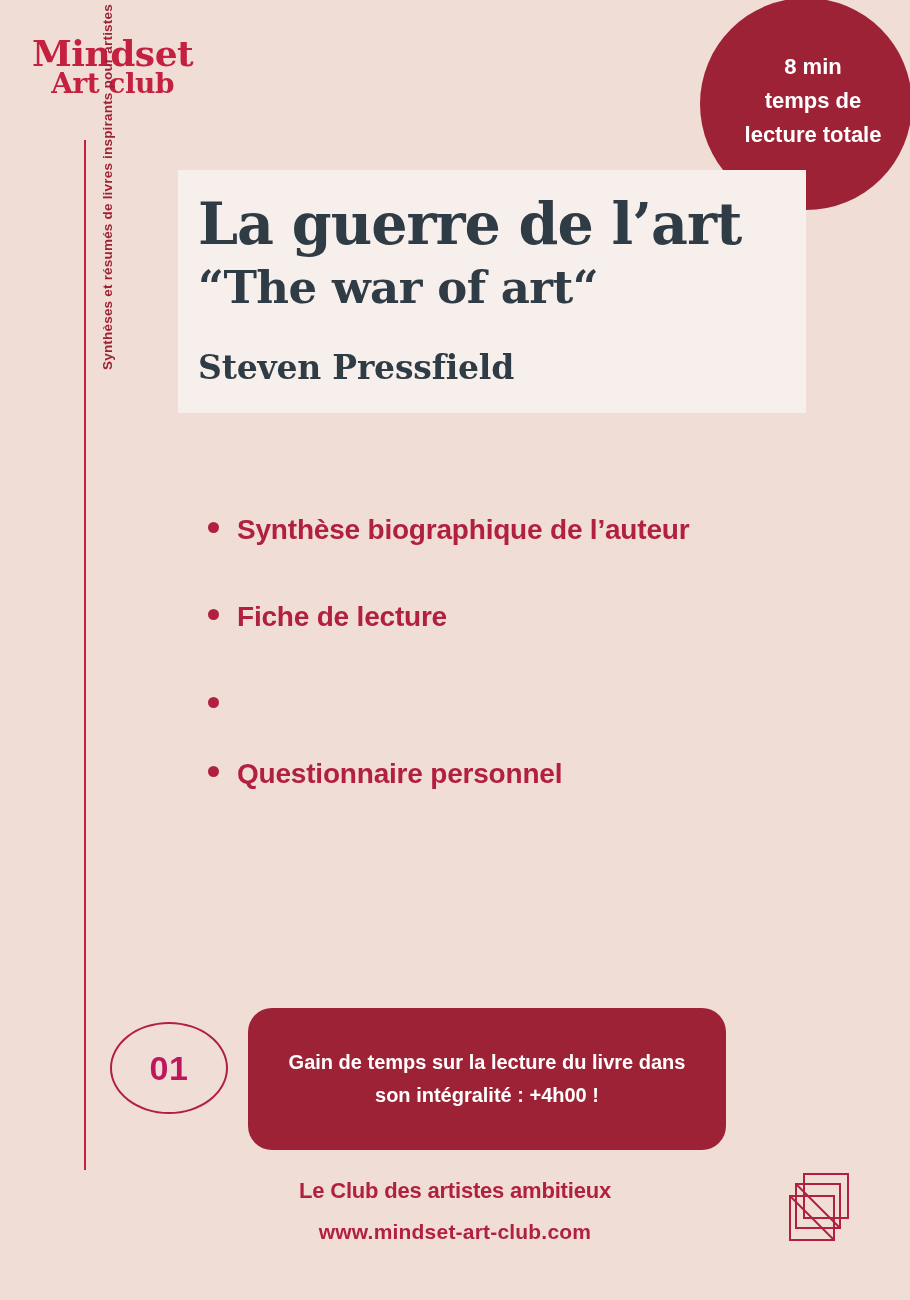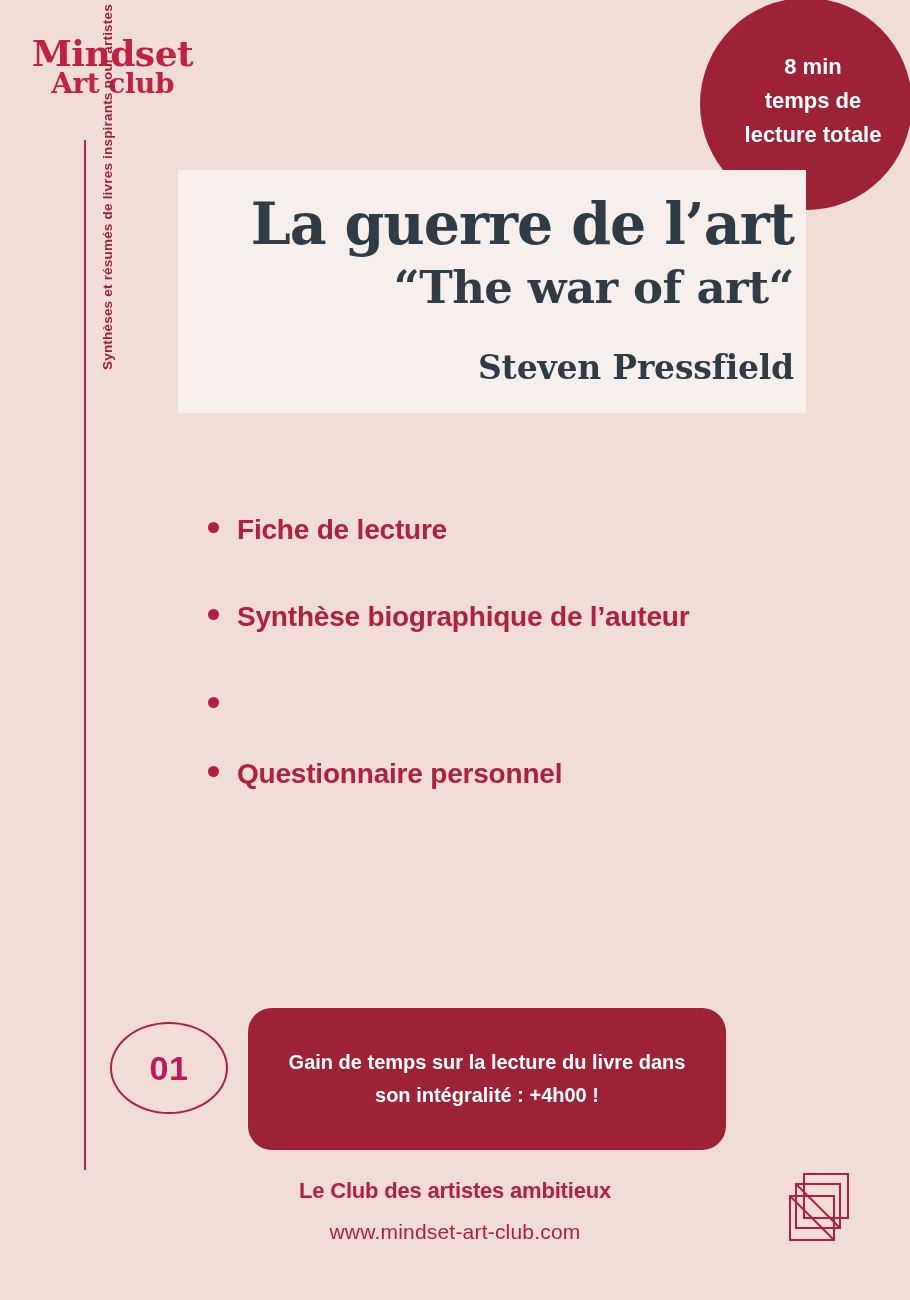--- a/index.html
+++ b/index.html
@@ -83,22 +83,22 @@
     white-space: nowrap;
   }
 
   
   .title-card {
     position: absolute;
     left: 178px;
     top: 170px;
     width: 628px;
     background: #f7efeb;
-    padding: 24px 12px 26px;
-    text-align: right;
+    padding: 24px 20px 26px;
+    text-align: left;
   }
   .title-fr {
     font-family: "DejaVu Serif", serif;
     font-weight: bold;
     font-size: 57px;
     color: #2f3b45;
     line-height: 1.06;
     letter-spacing: -1px;
   }
   .title-en {
@@ -200,21 +200,21 @@
   }
   .footer-title {
     color: #b22040;
     font-size: 22px;
     font-weight: bold;
     letter-spacing: -0.2px;
   }
   .footer-url {
     color: #b22040;
     font-size: 21px;
-    font-weight: normal;
+    font-weight: bold;
     margin-top: 16px;
     letter-spacing: 0.2px;
   }
 
   
   .corner-mark {
     position: absolute;
     right: 42px;
     bottom: 48px;
     width: 80px;
@@ -240,25 +240,25 @@
 
 <div class="title-card">
   <div class="title-fr">La guerre de l’art</div>
   <div class="title-en">“The war of art“</div>
   <div class="author">Steven Pressfield</div>
 </div>
 
 <div class="contents">
   <div class="content-item">
     <span class="bullet"></span>
+    <span class="content-text">Synthèse biographique de l’auteur</span>
+  </div>
+  <div class="content-item">
+    <span class="bullet"></span>
     <span class="content-text">Fiche de lecture</span>
-  </div>
-  <div class="content-item">
-    <span class="bullet"></span>
-    <span class="content-text">Synthèse biographique de l’auteur</span>
   </div>
   <div class="content-item">
     <span class="bullet"></span>
   </div>
   <div class="content-item">
     <span class="bullet"></span>
     <span class="content-text">Questionnaire personnel</span>
   </div>
 </div>
 

